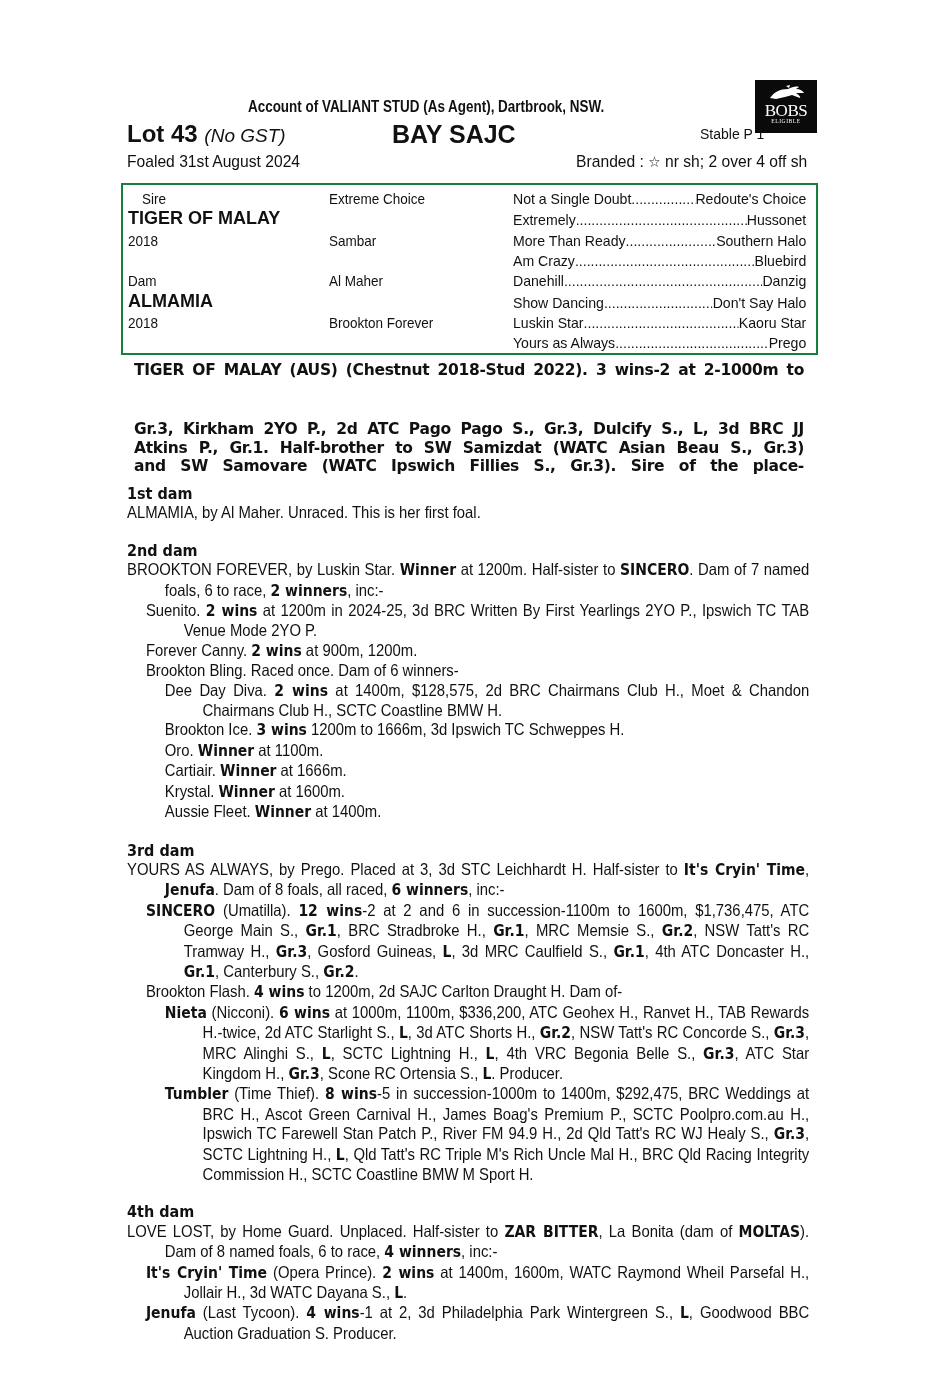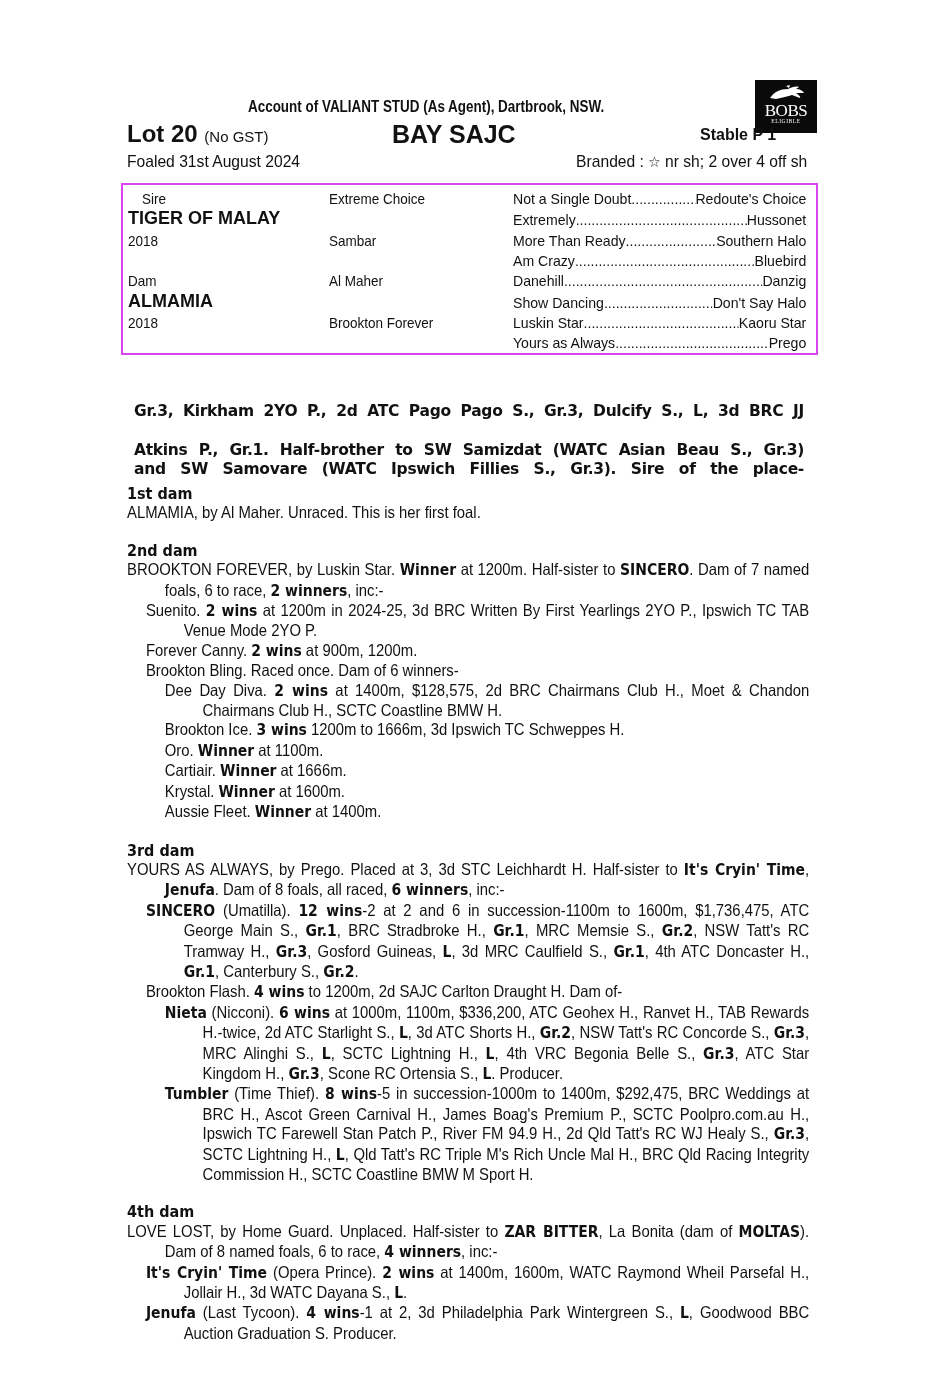--- a/index.html
+++ b/index.html
@@ -4,26 +4,26 @@
 <style>
   html, body { margin:0; padding:0; background:#ffffff; }
   body { width:938px; height:1400px; position:relative; overflow:hidden; color:#111; font-family:"Liberation Sans", sans-serif; }
   .abs { position:absolute; }
   .logo { left:755px; top:80px; width:62px; height:53px; background:#0a0a0a; color:#fff; text-align:center; }
   .logo svg { display:block; margin:4px auto 0; }
   .logo .bobs { font-family:"Liberation Serif", serif; font-size:17px; line-height:15px; letter-spacing:-0.5px; margin-top:1px; }
   .logo .elig { font-family:"Liberation Serif", serif; font-size:5.5px; letter-spacing:0.6px; line-height:7px; }
   .account { left:248px; top:98px; font-size:16px; font-weight:bold; transform:scaleX(0.84); transform-origin:left top; white-space:nowrap; }
   .lot { left:127px; top:120px; font-size:24px; font-weight:bold; white-space:nowrap; }
-  .lot .nogst { font-size:15px; font-weight:normal; }
+  .lot .nogst { font-size:19px; font-weight:normal;font-style:italic; }
   .sex { left:392px; top:120px; font-size:25px; font-weight:bold; white-space:nowrap; }
-  .stable { left:700px; top:126px; font-size:16px; font-weight:bold; white-space:nowrap; }
+  .stable { left:700px; top:126px; font-size:14px; font-weight:normal; white-space:nowrap; }
   .foaled { left:127px; top:152px; font-size:17px; white-space:nowrap; transform:scaleX(0.92); transform-origin:left top; }
   .branded { right:131px; top:152px; font-size:17px; white-space:nowrap; transform:scaleX(0.92); transform-origin:right top; }
-  .ped { left:121px; top:183px; width:693px; height:168px; border:2px solid #d946ef; }
+  .ped { left:121px; top:183px; width:693px; height:168px; border:2px solid #15803d; }
   .ped .c { position:absolute; font-size:15px; white-space:nowrap; transform:scaleX(0.9); transform-origin:left top; }
   .ped .big { font-size:18px; font-weight:bold; transform:none; }
   .ped .gg { position:absolute; left:390px; width:294px; font-size:15px; white-space:nowrap; display:flex; transform:scaleX(0.94); transform-origin:left top; width:312px; }
   .ped .gg .dots { flex:1; overflow:hidden; }
   .ped .gg .dots::before { content:"................................................................................................................"; }
   .sirebio { left:134px; top:361px; width:670px; font-size:15.5px; font-weight:bold; line-height:18.3px; text-align:justify; font-family:"DejaVu Sans", sans-serif; letter-spacing:-0.3px; }
   .sirebio span { display:block; }
   .fam { left:127px; top:484px; width:682px; font-size:16.5px; line-height:19.4px; }
   .fam .h { font-weight:bold; font-family:"DejaVu Sans", sans-serif; font-size:16px; margin:0; }
   .fam .gap { height:18px; }
@@ -41,21 +41,21 @@
   <svg width="40" height="18" viewBox="0 0 40 18">
     <path d="M4 14 C8 8, 14 5, 22 5 C26 3, 30 2, 33 3 L30 5 C34 5, 37 7, 38 9 L30 9 C33 11, 35 13, 34 14 L26 11 C22 12, 16 14, 10 15 Z" fill="#fff"></path>
     <path d="M20 2 L24 1 L23 4 Z" fill="#fff"></path>
   </svg>
   <div class="bobs">BOBS</div>
   <div class="elig">ELIGIBLE</div>
 </div>
 
 <div class="abs account">Account of VALIANT STUD (As Agent), Dartbrook, NSW.</div>
 <div class="abs lot">
-  <span>Lot 20</span>
+  <span>Lot 43</span>
   <span class="nogst">(No GST)</span>
 </div>
 <div class="abs sex">BAY SAJC</div>
 <div class="abs stable">Stable P 1</div>
 <div class="abs foaled">Foaled 31st August 2024</div>
 <div class="abs branded">
   <span>Branded :</span>
   <span style="font-size:15px;">☆</span>
   <span>nr sh; 2 over 4 off sh</span>
 </div>
@@ -109,22 +109,23 @@
       <span>Kaoru Star</span>
     </div>
   <div class="gg" style="top:149px;">
       <span>Yours as Always</span>
       <span class="dots"></span>
       <span>Prego</span>
     </div>
 </div>
 
 <div class="abs sirebio">
+  <span style="text-align-last:justify;">TIGER OF MALAY (AUS) (Chestnut 2018-Stud 2022). 3 wins-2 at 2-1000m to</span>
   <span style="text-align-last:justify;margin-top:41px;">Gr.3, Kirkham 2YO P., 2d ATC Pago Pago S., Gr.3, Dulcify S., L, 3d BRC JJ</span>
-  <span style="text-align-last:justify;margin-top:21px;">Atkins P., Gr.1. Half-brother to SW Samizdat (WATC Asian Beau S., Gr.3)</span>
+  <span style="text-align-last:justify;">Atkins P., Gr.1. Half-brother to SW Samizdat (WATC Asian Beau S., Gr.3)</span>
   <span style="text-align-last:justify;">and SW Samovare (WATC Ipswich Fillies S., Gr.3). Sire of the place-</span>
 </div>
 
 <div class="abs fam">
   <div class="cond" id="fam-inner">
     <p class="h">1st dam</p>
     <p>ALMAMIA, by Al Maher. Unraced. This is her first foal.</p>
     <div class="gap"></div>
 
     <p class="h">2nd dam</p>

